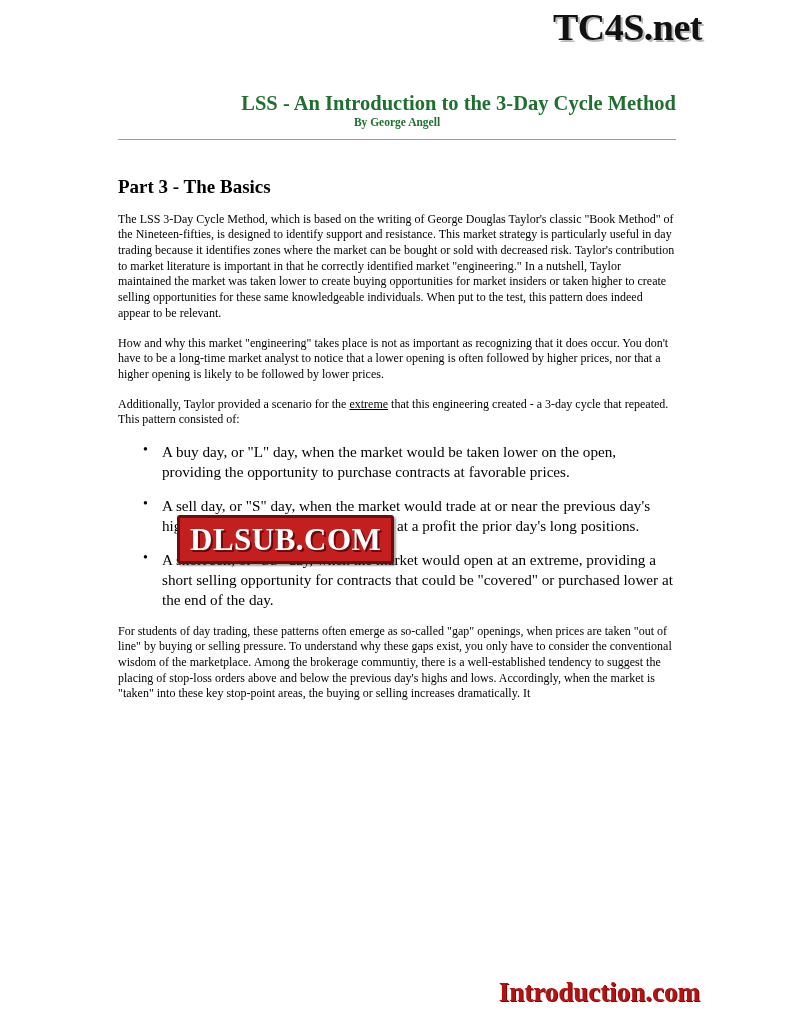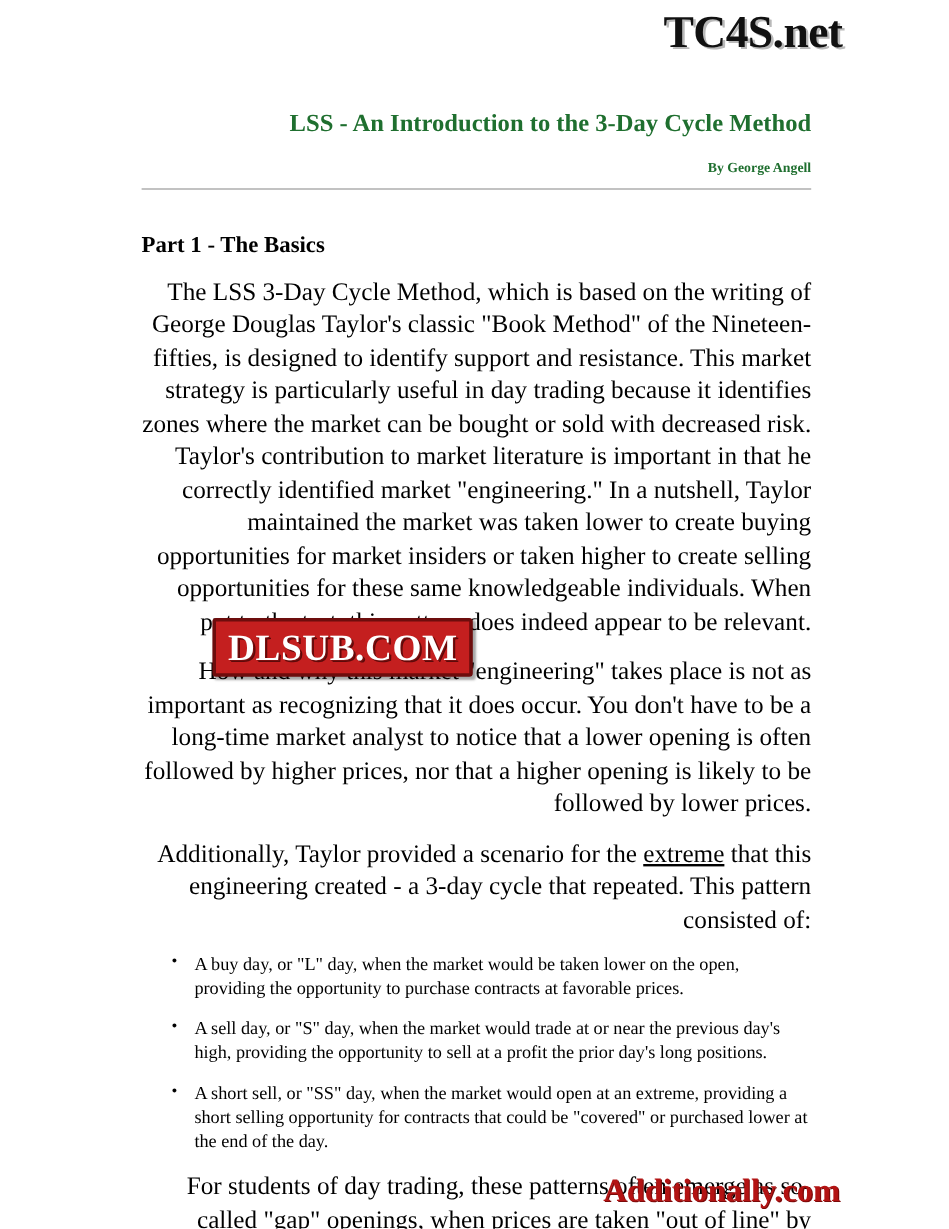--- a/index.html
+++ b/index.html
@@ -52,44 +52,44 @@
     line-height: 1.15;
     margin: 0;
     font-family: "Liberation Serif", serif;
     text-align: right;
   }
 
   .doc-byline {
     color: #1f6f2f;
     font-weight: bold;
     font-size: 11.5px;
-    text-align: right;
-    margin-top: 18px;
+    text-align: center;
+    margin-top: 0;
     margin-bottom: 0;
   }
 
   .rule {
     border: none;
     border-top: 1px solid #9a9a9a;
     margin: 11px 0 0 0;
     height: 0;
   }
 
   .section-head {
     font-weight: bold;
     font-size: 19px;
     margin: 36px 0 14px 0;
     font-family: "Liberation Serif", serif;
   }
 
   p.body-par {
-    font-size: 21px;
+    font-size: 12px;
     line-height: 1.31;
     margin: 0 0 14px 0;
-    text-align: right;
+    text-align: left;
   }
 
   ul.cycle-list {
     margin: 0 0 12px 0;
     padding-left: 44px;
     list-style: none;
   }
   ul.cycle-list li {
     position: relative;
     font-size: 15.2px;
@@ -148,35 +148,35 @@
   <div class="top-logo">TC4S.net</div>
 
   <div class="doc">
 
     <h1 class="doc-title">LSS - An Introduction to the 3-Day Cycle Method</h1>
 
     <div class="doc-byline">By George Angell</div>
 
     <hr class="rule">
 
-    <h2 class="section-head">Part 1 - The Basics</h2>
+    <h2 class="section-head">Part 3 - The Basics</h2>
 
     <p class="body-par">The LSS 3-Day Cycle Method, which is based on the writing of George Douglas Taylor's classic "Book Method" of the Nineteen-fifties, is designed to identify support and resistance.  This market strategy is particularly useful in day trading because it identifies zones where the market can be bought or sold with decreased risk.  Taylor's contribution to market literature is important in that he correctly identified market "engineering."  In a nutshell, Taylor maintained the market was taken lower to create buying opportunities for market insiders or taken higher to create selling opportunities for these same knowledgeable individuals.  When put to the test, this pattern does indeed appear to be relevant.</p>
 
     <p class="body-par">How and why this market "engineering" takes place is not as important as recognizing that it does occur.  You don't have to be a long-time market analyst to notice that a lower opening is often followed by higher prices, nor that a higher opening is likely to be followed by lower prices.</p>
 
     <p class="body-par"><span>Additionally, Taylor provided a scenario for the </span><u class="plain">extreme</u><span> that this engineering created - a 3-day cycle that repeated.  This pattern consisted of:</span></p>
 
     <ul class="cycle-list">
       <li><span class="bullet">•</span><span>A buy day, or "L" day, when the market would be taken lower on the open, providing the opportunity to purchase contracts at favorable prices.</span></li>
       <li><span class="bullet">•</span><span>A sell day, or "S" day, when the market would trade at or near the previous day's high, providing  the opportunity to sell at a profit the prior day's long positions.</span></li>
       <li><span class="bullet">•</span><span>A short sell, or "SS" day, when the market would open at an extreme, providing a short selling opportunity for contracts that could be "covered" or purchased lower at the end of the day.</span></li>
     </ul>
 
     <p class="body-par">For students of day trading, these patterns often emerge as so-called "gap" openings, when prices are taken "out of line" by buying or selling pressure.  To understand why these gaps exist, you only have to consider the conventional wisdom of the marketplace.  Among the brokerage communtiy, there is a well-established tendency to suggest the placing of stop-loss orders above and below the previous day's highs and lows.  Accordingly, when the market is "taken" into these key stop-point areas, the buying or selling increases dramatically.  It</p>
 
   </div>
 
   <div class="watermark">DLSUB.COM</div>
 
-  <div class="bottom-logo">Additionally.com</div>
+  <div class="bottom-logo">Introduction.com</div>
 
 </div>
 
 </body></html>

